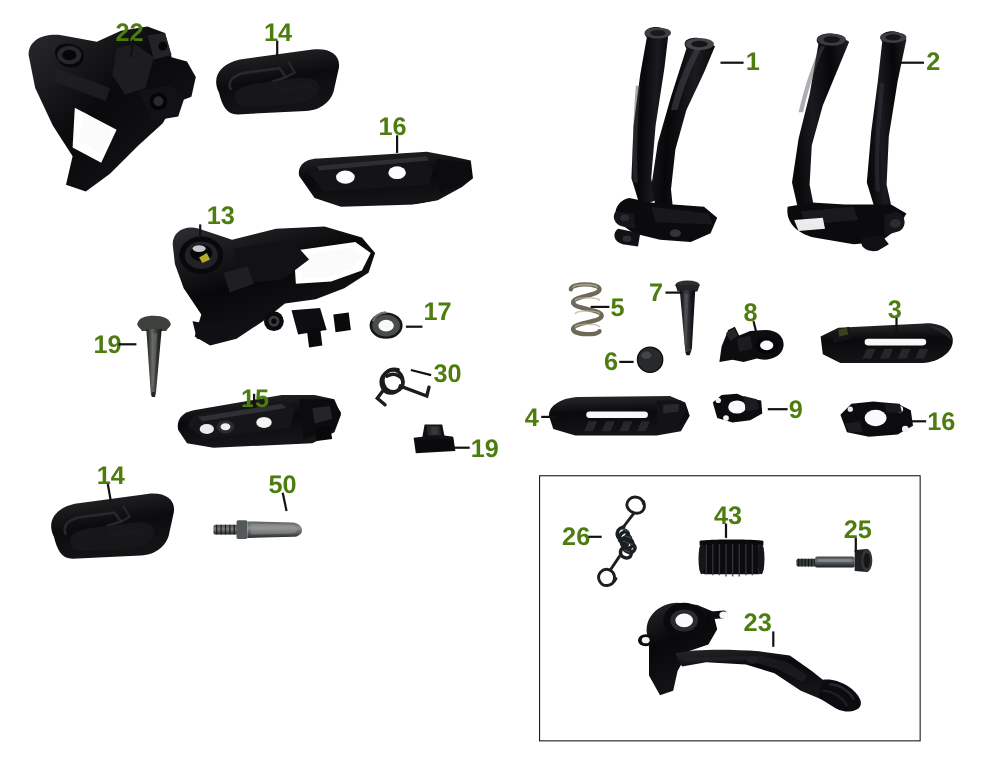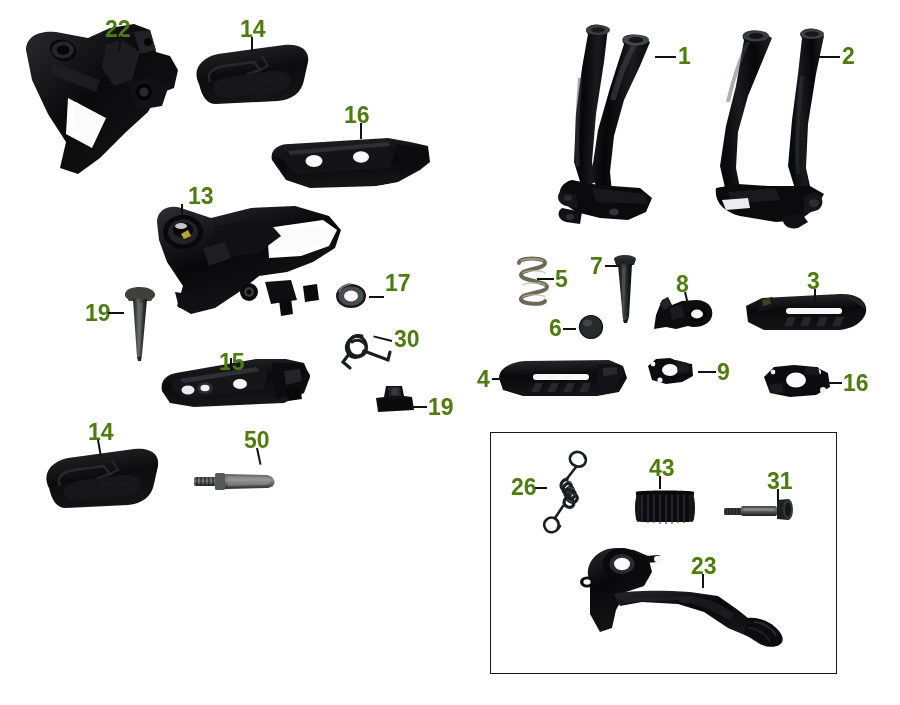--- a/index.html
+++ b/index.html
@@ -590,19 +590,19 @@
 
   <div class="callout" style="left:843px; top:372px;">16</div>
   <div class="leader h" style="left:825px; top:382px; width:17px;"></div>
 
   <div class="callout" style="left:511px; top:476px;">26</div>
   <div class="leader h" style="left:535px; top:487px; width:12px;"></div>
 
   <div class="callout" style="left:649px; top:457px;">43</div>
   <div class="leader v" style="left:659px; top:476px; height:13px;"></div>
 
-  <div class="callout" style="left:767px; top:470px;">31</div>
+  <div class="callout" style="left:767px; top:470px;">25</div>
   <div class="leader v" style="left:777px; top:489px; height:13px;"></div>
 
-  <div class="callout" style="left:691px; top:555px;">23</div>
+  <div class="callout" style="left:676px; top:555px;">23</div>
   <div class="leader v" style="left:702px; top:574px; height:14px;"></div>
 
 </div>
 
 </body></html>

